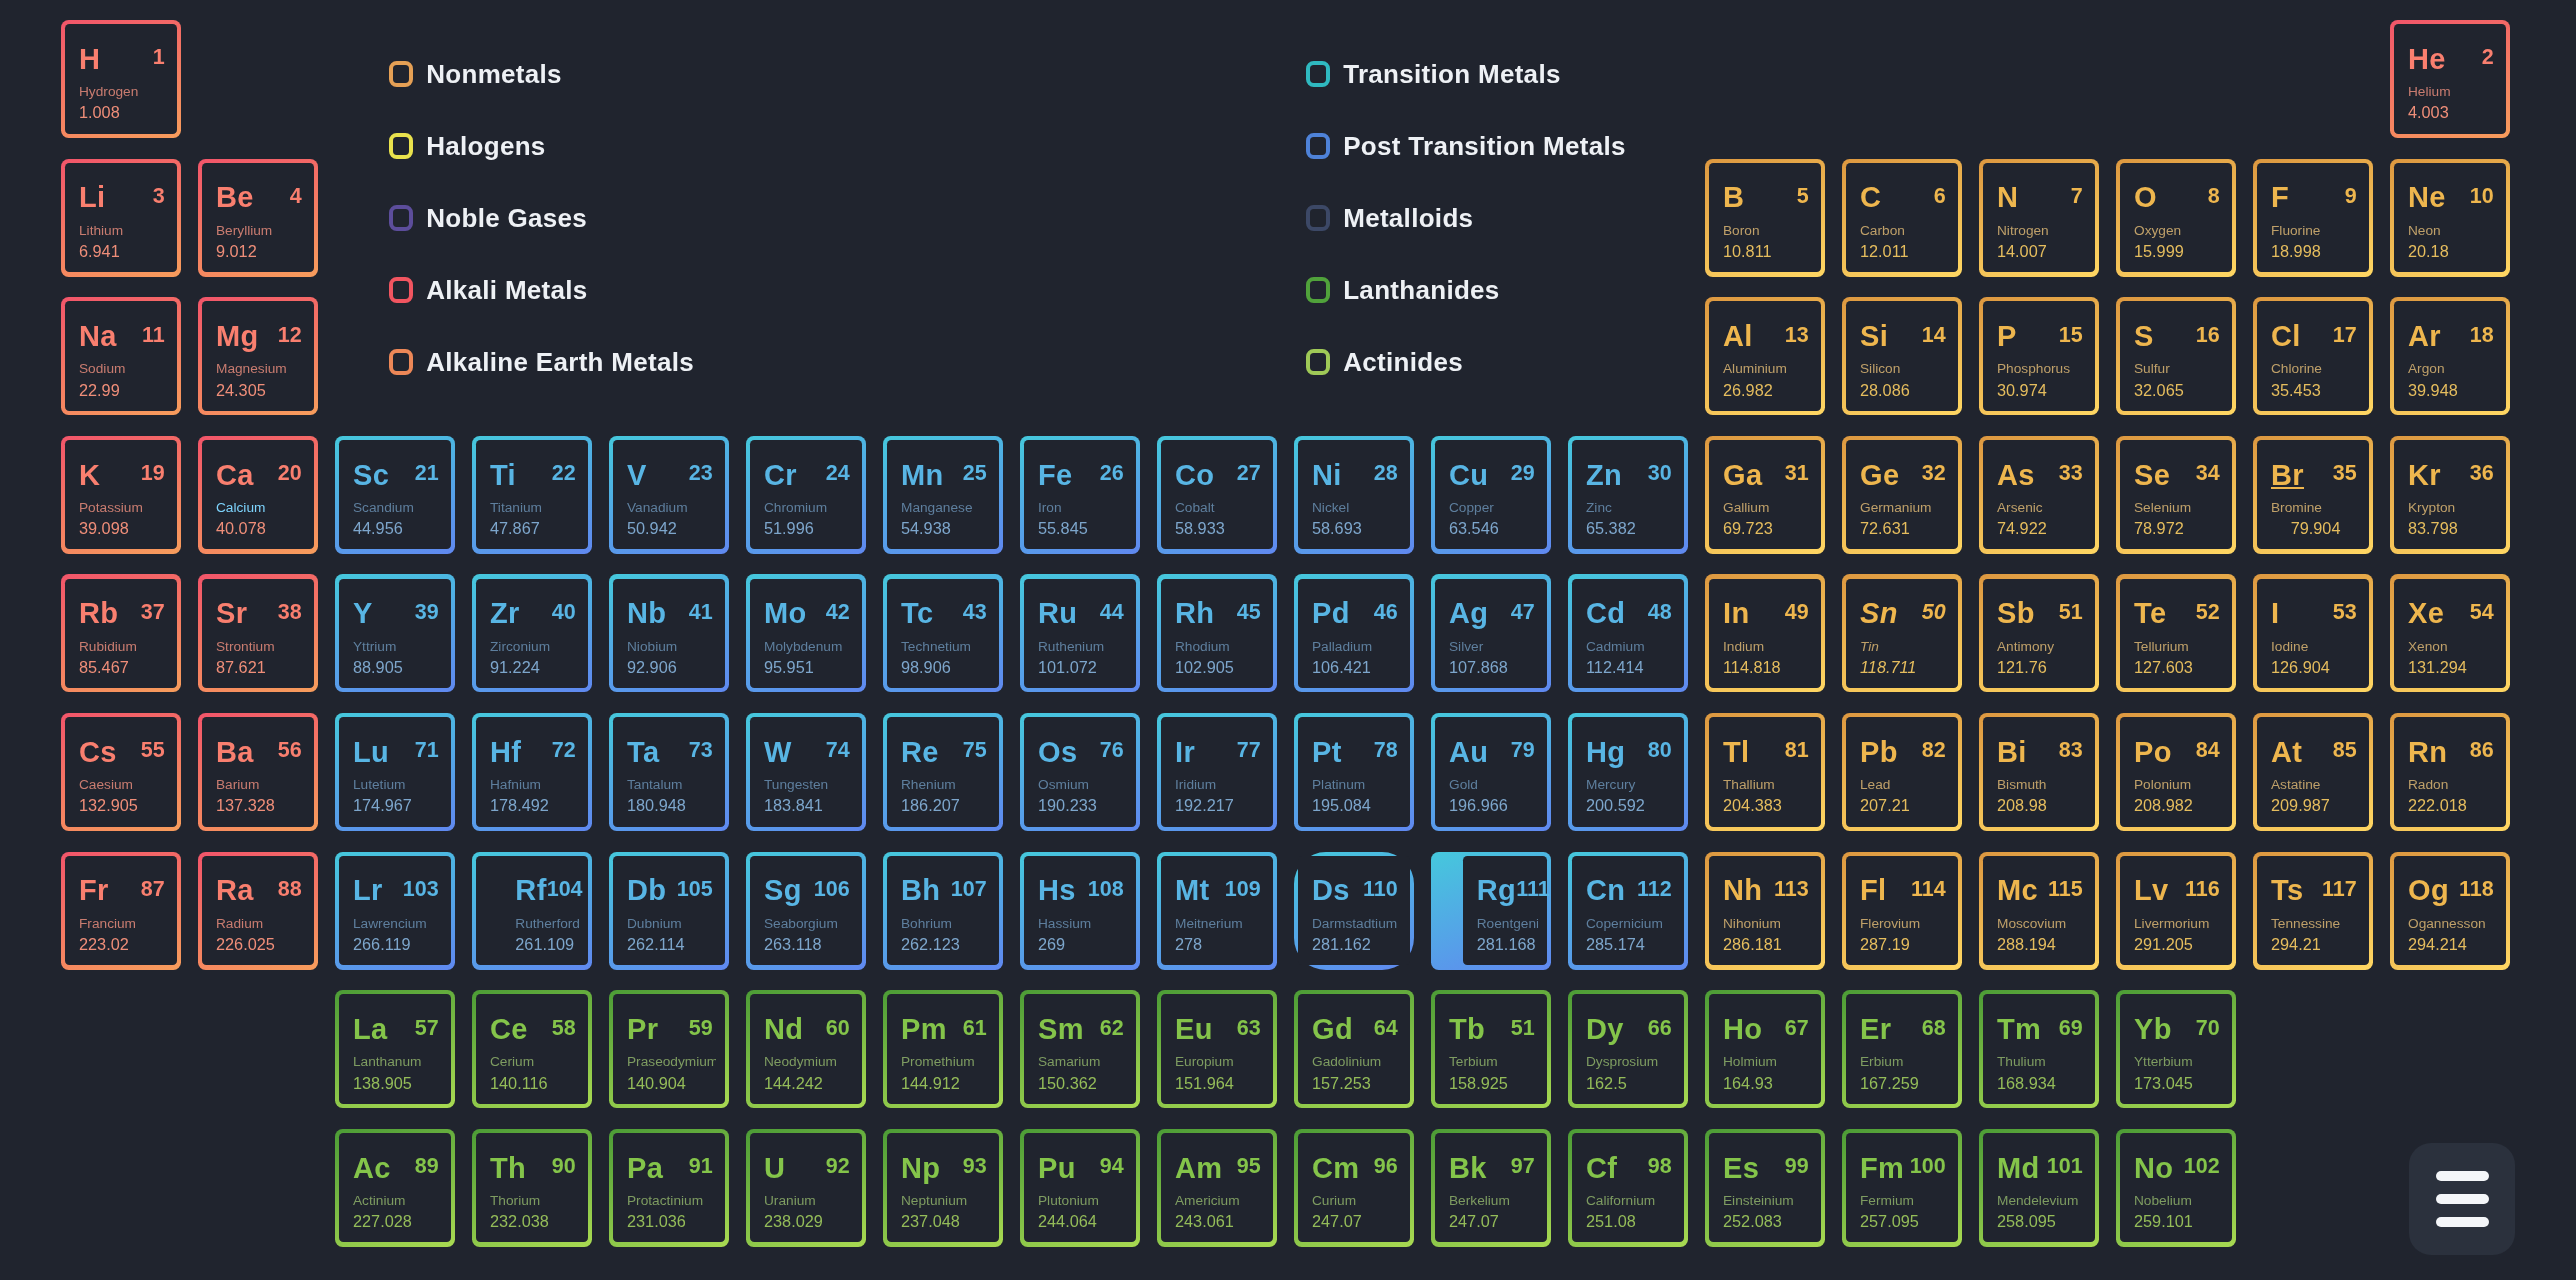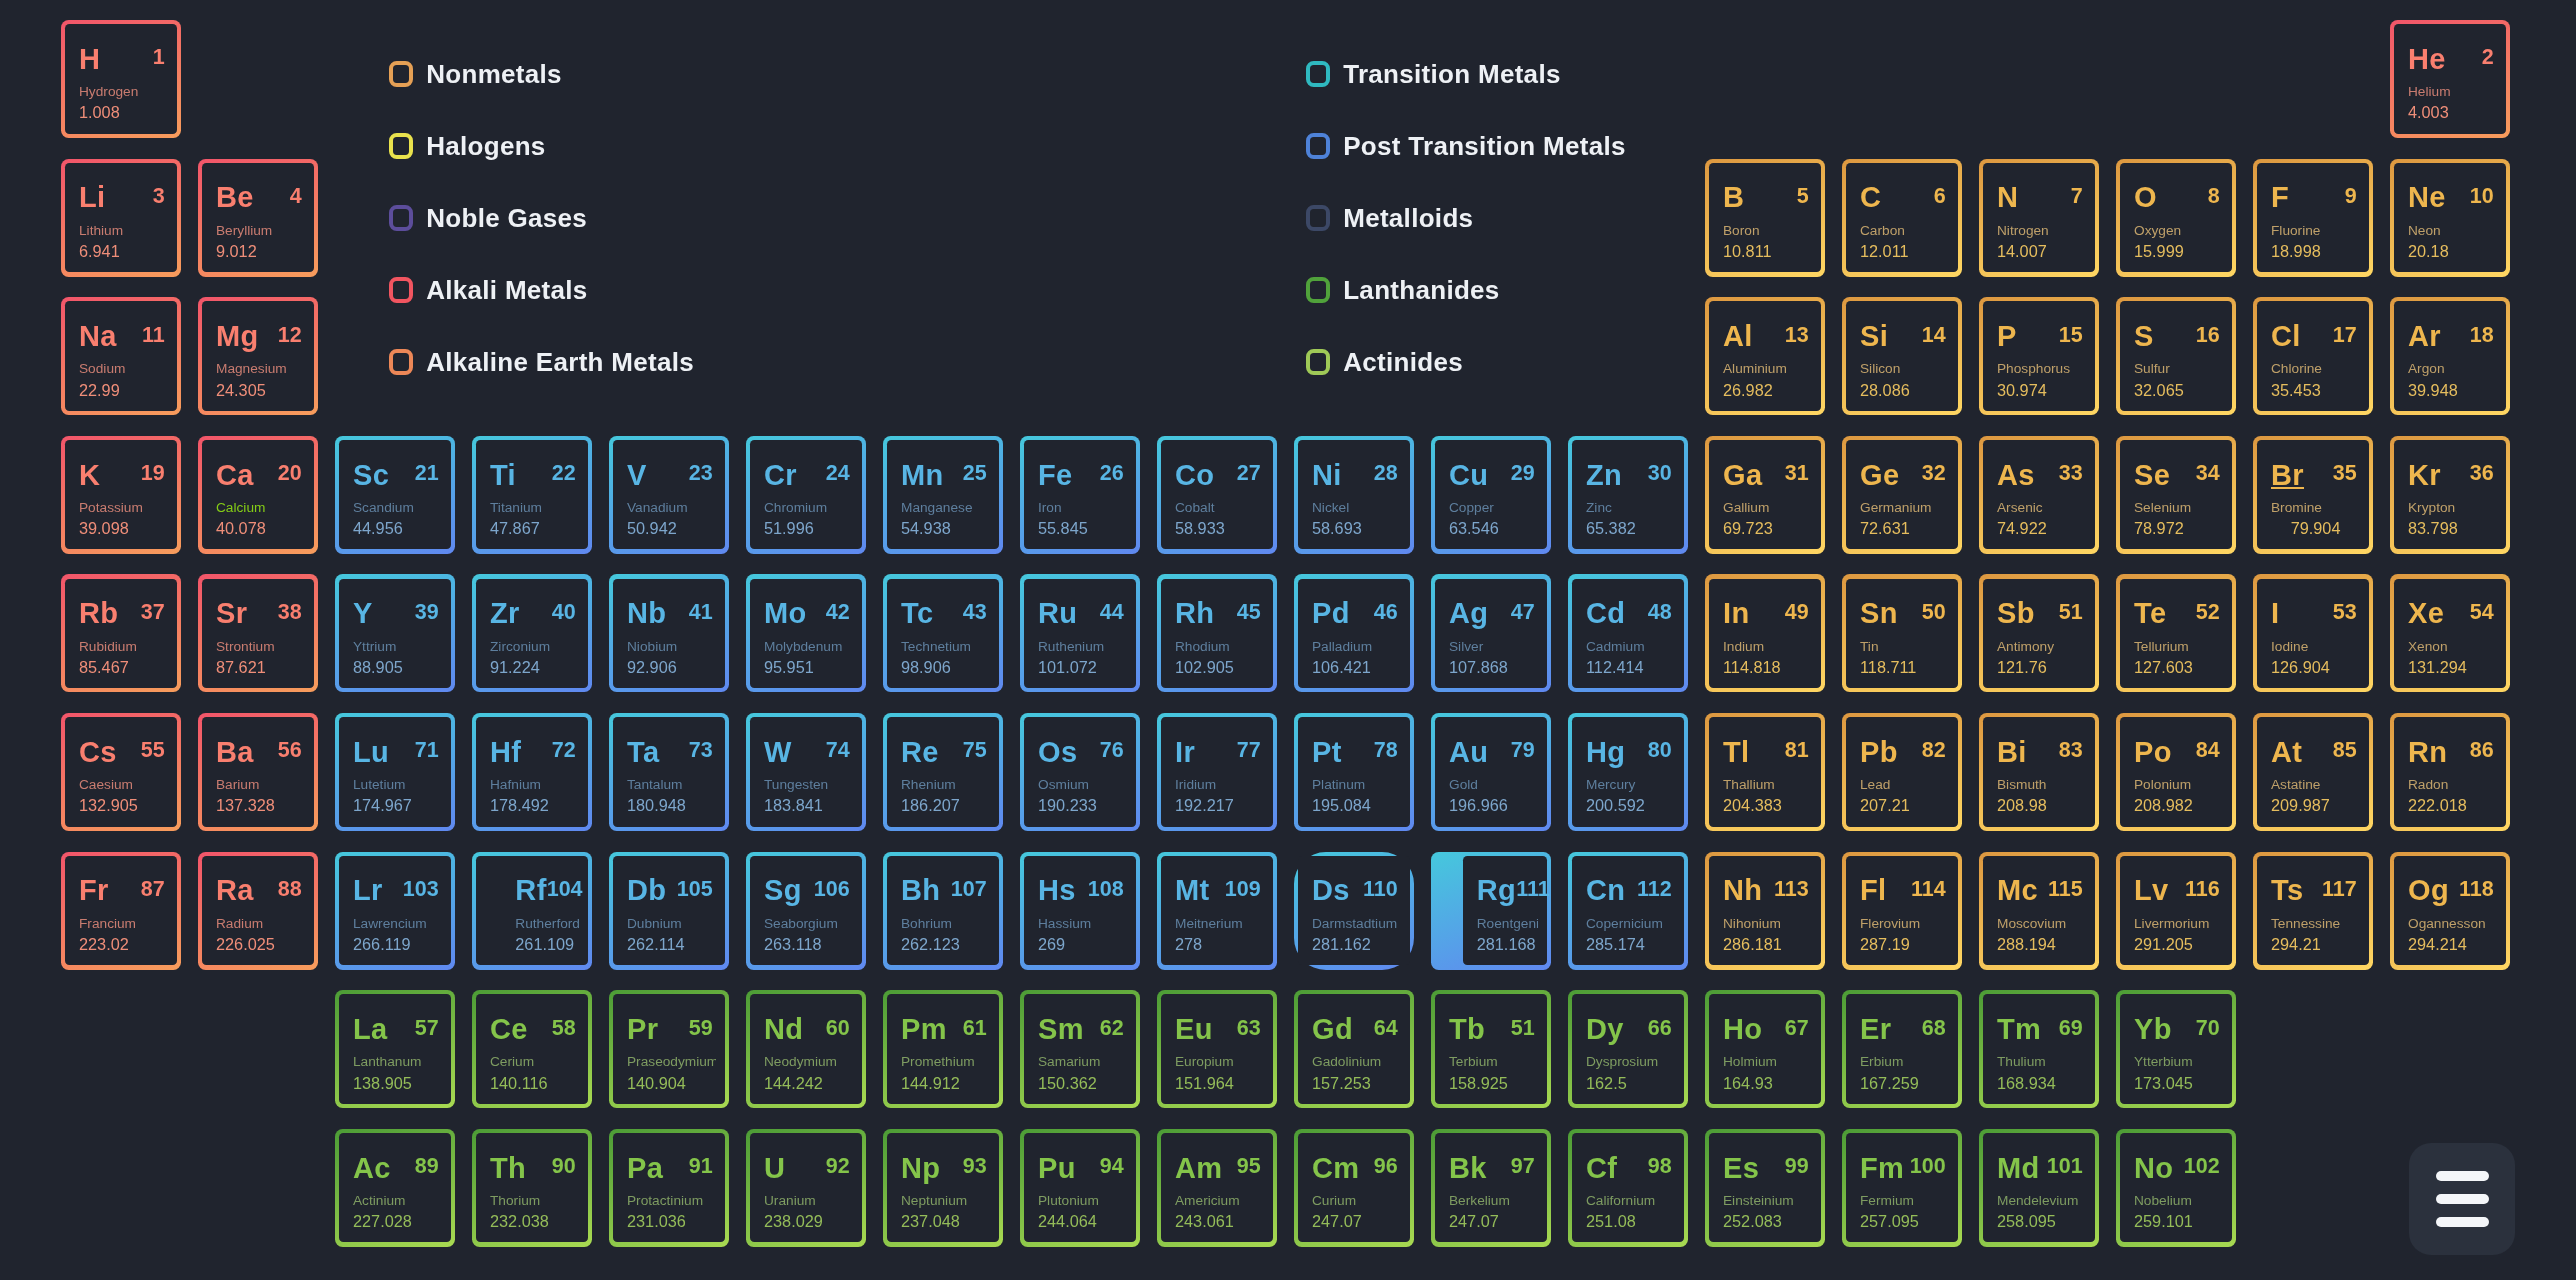--- a/index.html
+++ b/index.html
@@ -230,21 +230,21 @@
           <div class="ename" style="color: rgb(201, 124, 112);">Potassium</div>
           <div class="emass" style="color: rgb(239, 142, 121);">39.098</div>
         </div>
       </div>
       <div class="cell" style="grid-area: 4 / 2; background: linear-gradient(160deg, rgb(242, 85, 106), rgb(247, 157, 92));">
         <div class="cell-in" style="background: rgb(32, 36, 46);">
           <div class="cell-top">
             <span class="sym" style="color: rgb(249, 127, 111);">Ca</span>
             <span class="num" style="color: rgb(249, 127, 111);">20</span>
           </div>
-          <div class="ename" style="color: #84cc16;">Calcium</div>
+          <div class="ename" style="color: #7dd3fc;">Calcium</div>
           <div class="emass" style="color: rgb(239, 142, 121);">40.078</div>
         </div>
       </div>
       <div class="cell" style="grid-area: 4 / 3; background: linear-gradient(160deg, rgb(69, 200, 220), rgb(96, 136, 240));">
         <div class="cell-in" style="background: rgb(32, 36, 46);">
           <div class="cell-top">
             <span class="sym" style="color: rgb(88, 181, 228);">Sc</span>
             <span class="num" style="color: rgb(88, 181, 228);">21</span>
           </div>
           <div class="ename" style="color: rgb(94, 127, 158);">Scandium</div>
@@ -525,21 +525,21 @@
         <div class="cell-in" style="background: rgb(32, 36, 46);">
           <div class="cell-top">
             <span class="sym" style="color: rgb(238, 182, 78);">In</span>
             <span class="num" style="color: rgb(238, 182, 78);">49</span>
           </div>
           <div class="ename" style="color: rgb(191, 160, 105);">Indium</div>
           <div class="emass" style="color: rgb(229, 189, 94);">114.818</div>
         </div>
       </div>
       <div class="cell" style="grid-area: 5 / 14; background: linear-gradient(160deg, rgb(221, 152, 64), rgb(255, 215, 99));">
-        <div class="cell-in" style="background: rgb(32, 36, 46);">
+        <div class="cell-in" style="background: rgb(32, 36, 46); font-style: italic;">
           <div class="cell-top">
             <span class="sym" style="color: rgb(238, 182, 78);">Sn</span>
             <span class="num" style="color: rgb(238, 182, 78);">50</span>
           </div>
           <div class="ename" style="color: rgb(191, 160, 105);">Tin</div>
           <div class="emass" style="color: rgb(229, 189, 94);">118.711</div>
         </div>
       </div>
       <div class="cell" style="grid-area: 5 / 15; background: linear-gradient(160deg, rgb(221, 152, 64), rgb(255, 215, 99));">
         <div class="cell-in" style="background: rgb(32, 36, 46);">

